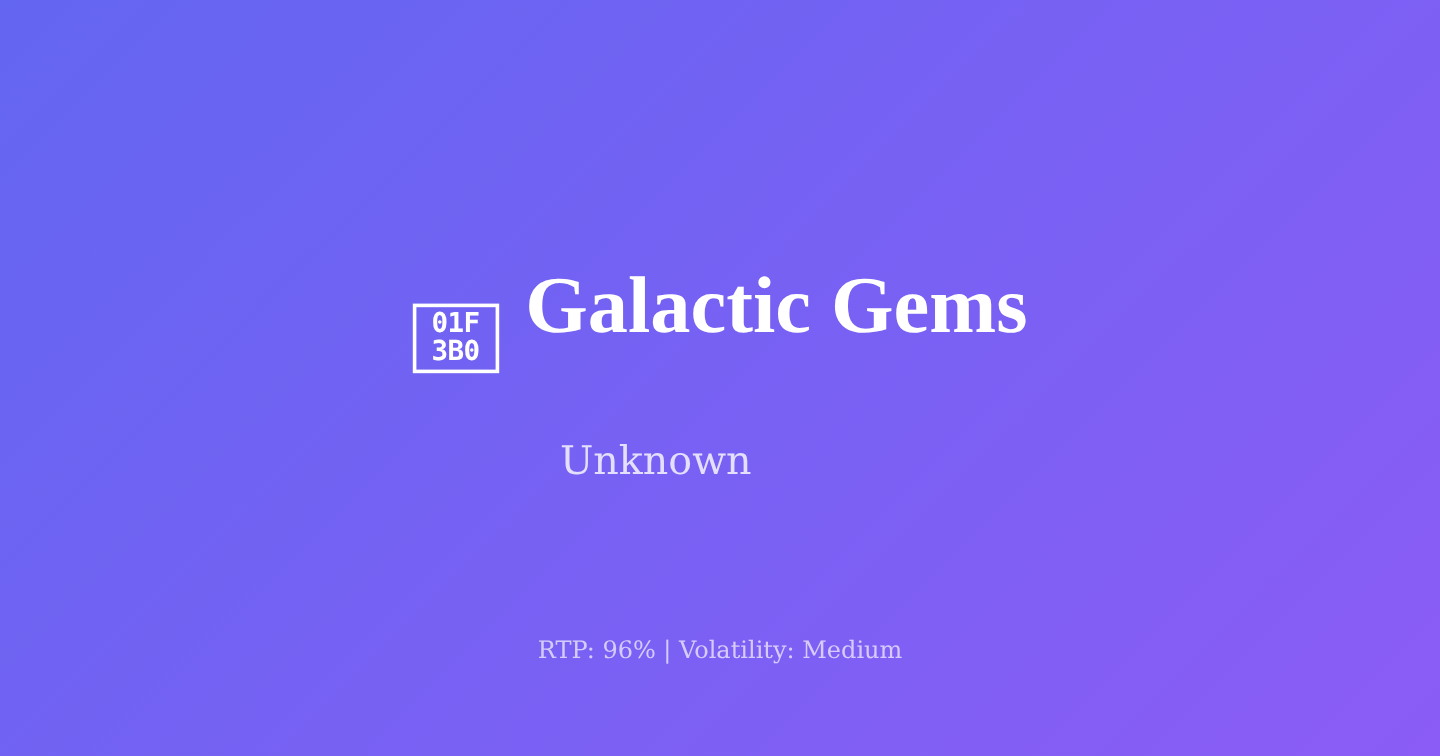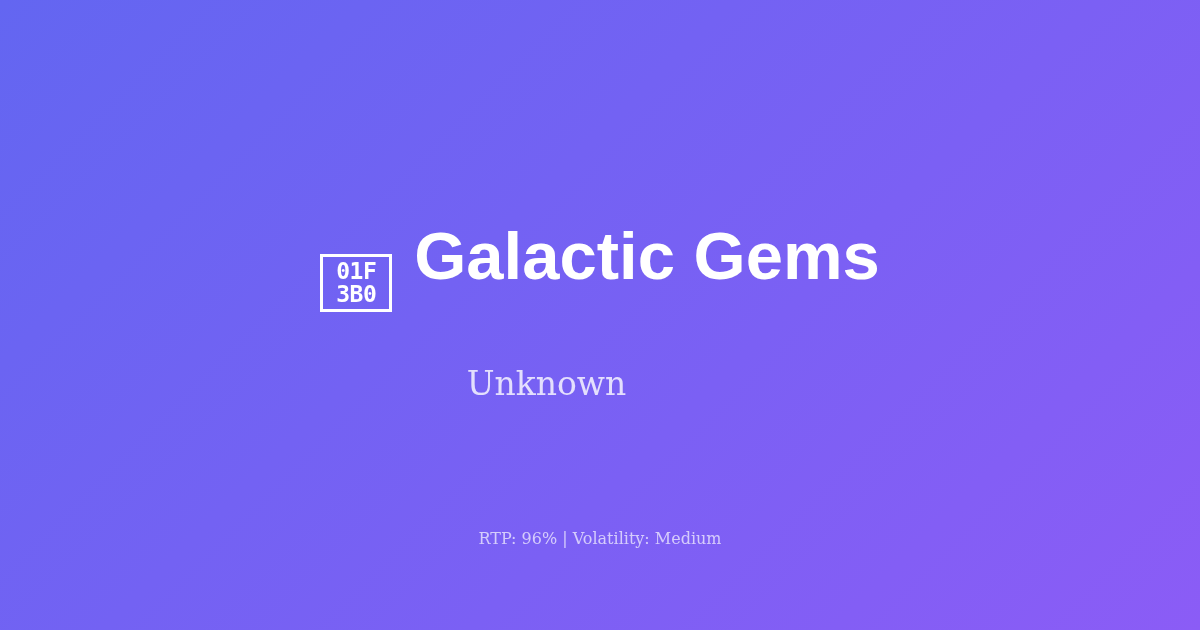--- a/index.html
+++ b/index.html
@@ -68,21 +68,21 @@
     letter-spacing: -0.5px;
     color: #ffffff;
     transform: translateY(0);
   }
 
   .tofu-row {
     display: block;
   }
 
   .title-text {
-    font-family: Liberation Sans, sans-serif;
+    font-family: Liberation Serif, serif;
     font-weight: 700;
     font-size: 67px;
     line-height: 1;
     color: #ffffff;
     letter-spacing: 0px;
   }
 
   .subtitle {
     position: absolute;
     top: 364px;
@@ -97,21 +97,21 @@
   }
 
   .footer-meta {
     position: absolute;
     top: 529px;
     left: 0;
     width: 1200px;
     text-align: center;
     font-family: "DejaVu Serif", "Liberation Serif", serif;
     font-weight: 400;
-    font-size: 16px;
+    font-size: 20px;
     line-height: 1.2;
     color: rgba(255, 255, 255, 0.68);
   }
 </style>
 </head>
 <body>
 
 <div class="og-card">
 
   <div class="title-row">

